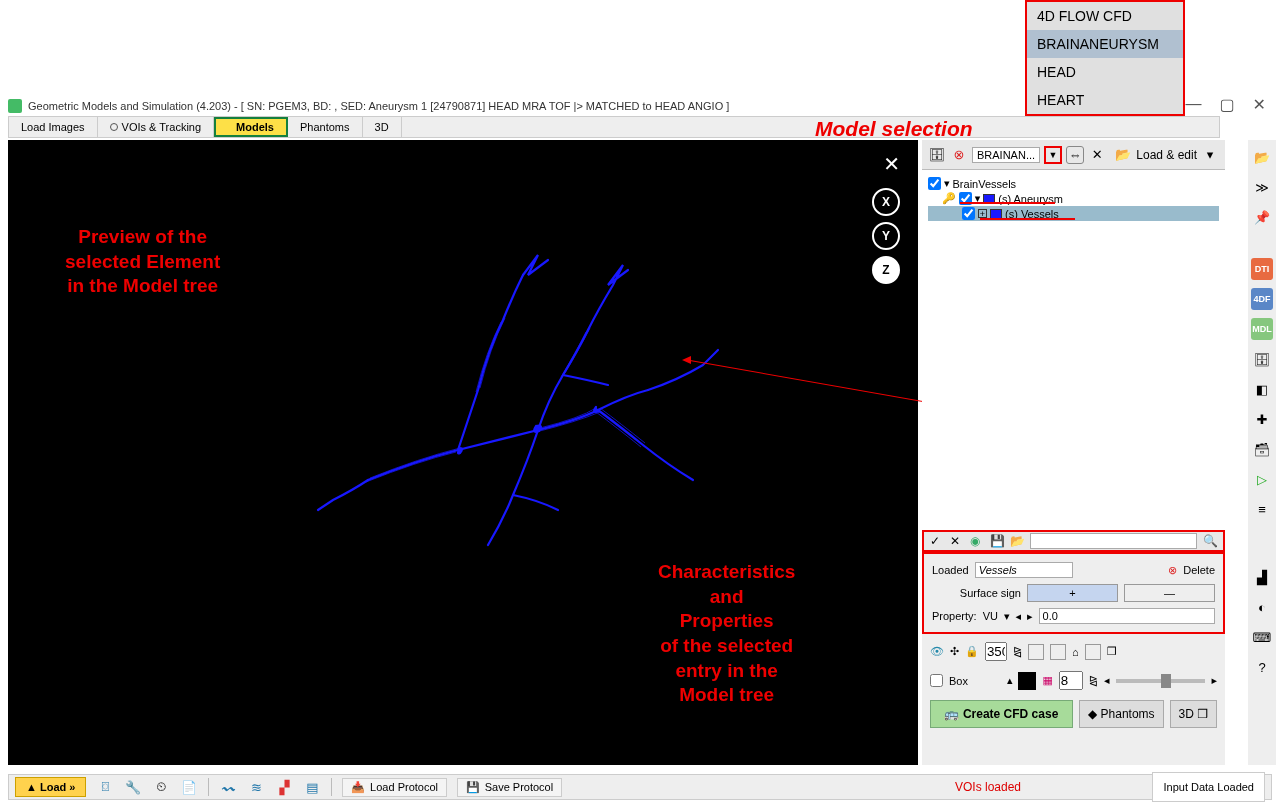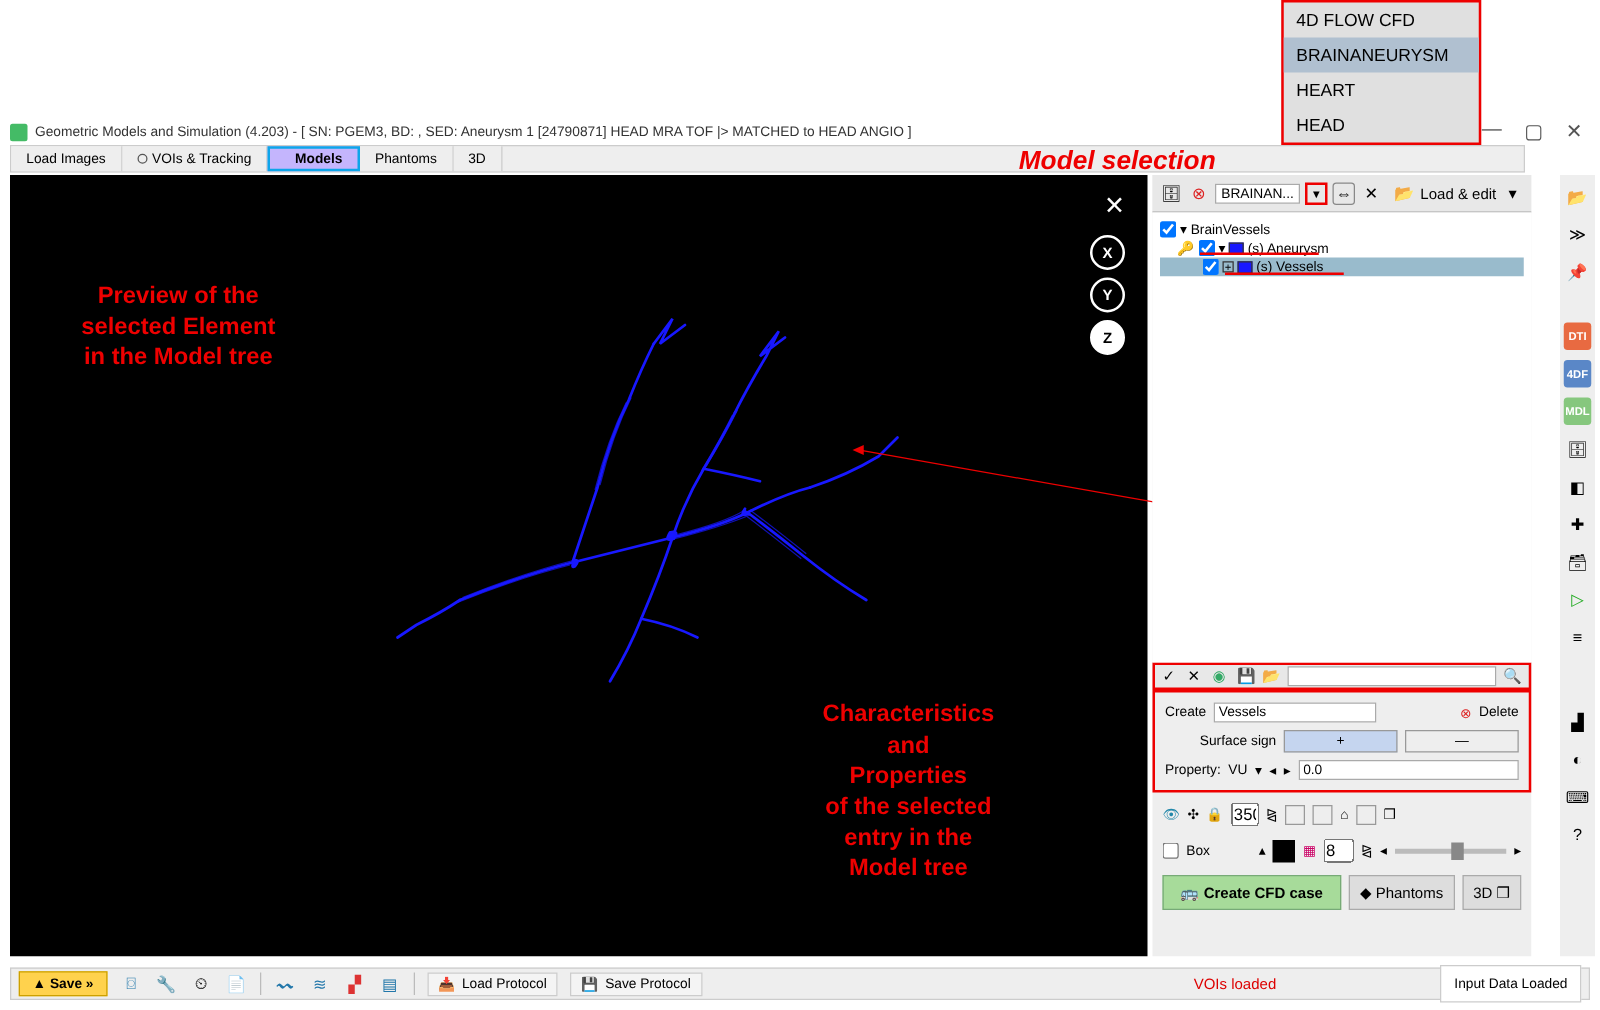--- a/index.html
+++ b/index.html
@@ -14,21 +14,21 @@
   .model-dropdown .opt.sel { background: #b0c0d0; }
 
   
   .window-ctrls { position:absolute; top:95px; right:14px; display:flex; gap:18px; font-size:16px; color:#555;}
   .titlebar { position:absolute; top:96px; left:8px; right:80px; height:20px; display:flex; align-items:center; font-size:11px; color:#333; }
   .titlebar .logo{ width:14px;height:14px;margin-right:6px;background:#4b6;border-radius:2px; }
 
   .tabbar { position:absolute; top:116px; left:8px; right:60px; height:22px; background:#eee; border:1px solid #ccc;
             display:flex; align-items:stretch;}
   .tab { padding:2px 12px; border-right:1px solid #ccc; background:#eee; font-size:11px; display:flex; align-items:center; cursor:pointer;}
-  .tab.active { border:2px solid #0ea5e9; font-weight:bold; background:#c4b5fd;padding-left:20px;}
+  .tab.active { border:2px solid #15803d; font-weight:bold; background:#fde047;padding-left:20px;}
   .tab .dot{width:8px;height:8px;border:1px solid #555;border-radius:50%;margin-right:4px;}
 
   
   .viewport { position:absolute; top:140px; left:8px; width:910px; height:625px; background:#000; }
   .panel-right { position:absolute; top:140px; left:922px; width:303px; height:625px; background:#eee; }
   .right-rail { position:absolute; top:140px; right:4px; width:28px; height:625px; background:#eee; display:flex; flex-direction:column; align-items:center; gap:8px; padding-top:6px;}
   .rail-ic{width:22px;height:22px;display:flex;align-items:center;justify-content:center;font-size:13px;cursor:pointer;}
   .rail-box{width:22px;height:22px;border-radius:3px;display:flex;align-items:center;justify-content:center;color:#fff;font-size:9px;font-weight:bold;}
 
   
@@ -78,22 +78,22 @@
   .arrow-head{position:absolute;width:0;height:0;border-top:4px solid transparent;border-bottom:4px solid transparent;border-right:9px solid #e00;}
 
   .grpstr{position:absolute;color:#2d5fd1;font-weight:bold;font-size:18px;}
 </style>
 </head>
 <body>
 
 <div class="model-dropdown">
   <div class="opt">4D FLOW CFD</div>
   <div class="opt sel">BRAINANEURYSM</div>
+  <div class="opt">HEAD</div>
   <div class="opt">HEART</div>
-  <div class="opt">HEAD</div>
 </div>
 
 <div class="window-ctrls">
   <span>—</span>
   <span>▢</span>
   <span>✕</span>
 </div>
 
 <div class="titlebar">
   <div class="logo"></div>
@@ -225,22 +225,22 @@
     <span class="mi">✕</span>
     <span class="mi" style="color:#3a6;">◉</span>
     <span class="mi" style="color:#24a;">💾</span>
     <span class="mi" style="color:#c80;">📂</span>
     <div class="srch"></div>
     <span class="mi" style="color:#24a;">🔍</span>
   </div>
 
   <div class="pr-mid2">
     <div class="row">
-      <span>Create</span>
-      <input type="text" style="width: 130px;" value="Vessels">
+      <span>Loaded</span>
+      <input type="text" style="width: 98px; font-style: italic;" value="Vessels">
       <span style="flex:1"></span>
       <span style="color:#d22;">⊗</span>
       <span>Delete</span>
     </div>
     <div class="row">
       <span style="flex:1;text-align:right;">Surface sign</span>
       <div class="pm plus">+</div>
       <div class="pm">—</div>
     </div>
     <div class="row">
@@ -304,21 +304,21 @@
   <div class="rail-ic" style="color:#2a2;">▷</div>
   <div class="rail-ic">≡</div>
   <div style="height:30px"></div>
   <div class="rail-ic">▟</div>
   <div class="rail-ic">◐</div>
   <div class="rail-ic">⌨</div>
   <div class="rail-ic">?</div>
 </div>
 
 <div class="bottombar">
-  <div class="btn-flow">▲ <span>Save »</span></div>
+  <div class="btn-flow">▲ <span>Load »</span></div>
   <span class="bb-ic" style="color:#27a;">⌼</span>
   <span class="bb-ic">🔧</span>
   <span class="bb-ic">⏲</span>
   <span class="bb-ic">📄</span>
   <span style="border-left:1px solid #bbb;height:18px;"></span>
   <span class="bb-ic" style="color:#27a;">〰</span>
   <span class="bb-ic" style="color:#27a;">≋</span>
   <span class="bb-ic" style="color:#d33;">▞</span>
   <span class="bb-ic" style="color:#27a;">▤</span>
   <span style="border-left:1px solid #bbb;height:18px;"></span>

